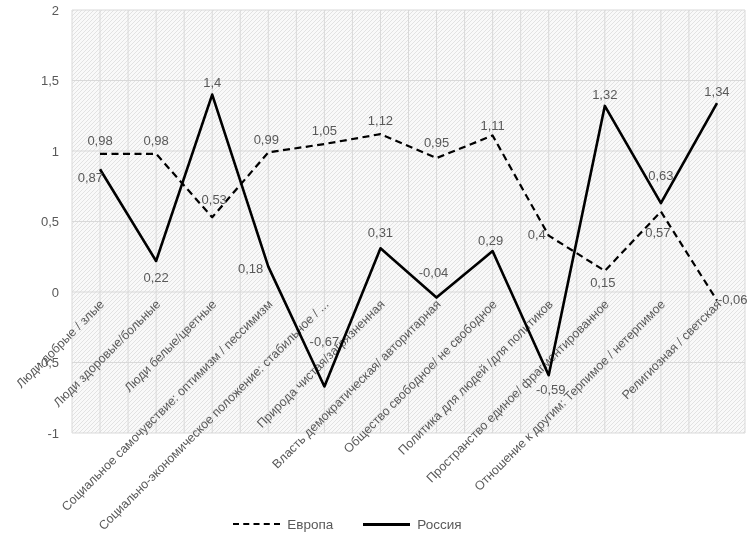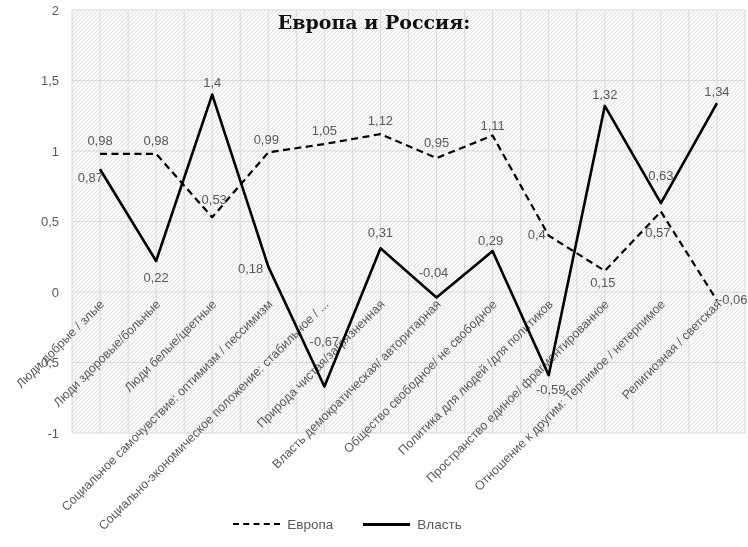--- a/index.html
+++ b/index.html
@@ -111,27 +111,26 @@
         <text x="433.5416666666667" y="276.64" text-anchor="middle" fill="#595959" font-size="13px" font-family="&quot;Liberation Sans&quot;, sans-serif">-0,04</text>
         <text x="490.625" y="245.11" text-anchor="middle" fill="#595959" font-size="13px" font-family="&quot;Liberation Sans&quot;, sans-serif">0,29</text>
         <text x="550.7083333333334" y="394.19" text-anchor="middle" fill="#595959" font-size="13px" font-family="&quot;Liberation Sans&quot;, sans-serif">-0,59</text>
         <text x="604.7916666666667" y="98.87999999999994" text-anchor="middle" fill="#595959" font-size="13px" font-family="&quot;Liberation Sans&quot;, sans-serif">1,32</text>
         <text x="660.875" y="180.17" text-anchor="middle" fill="#595959" font-size="13px" font-family="&quot;Liberation Sans&quot;, sans-serif">0,63</text>
         <text x="716.9583333333334" y="96.06000000000006" text-anchor="middle" fill="#595959" font-size="13px" font-family="&quot;Liberation Sans&quot;, sans-serif">1,34</text>
       </g>
   </svg>
 
   <div id="chart-title">
-    <div>Европа и Россия:</div>
   </div>
 
   <div id="legend">
     <div class="legend-item">
       <span class="legend-swatch swatch-dashed"></span>
       <span class="legend-label">Европа</span>
     </div>
     <div class="legend-item">
       <span class="legend-swatch swatch-solid"></span>
-      <span class="legend-label">Власть</span>
+      <span class="legend-label">Россия</span>
     </div>
   </div>
 
 </div>
 
 </body></html>

